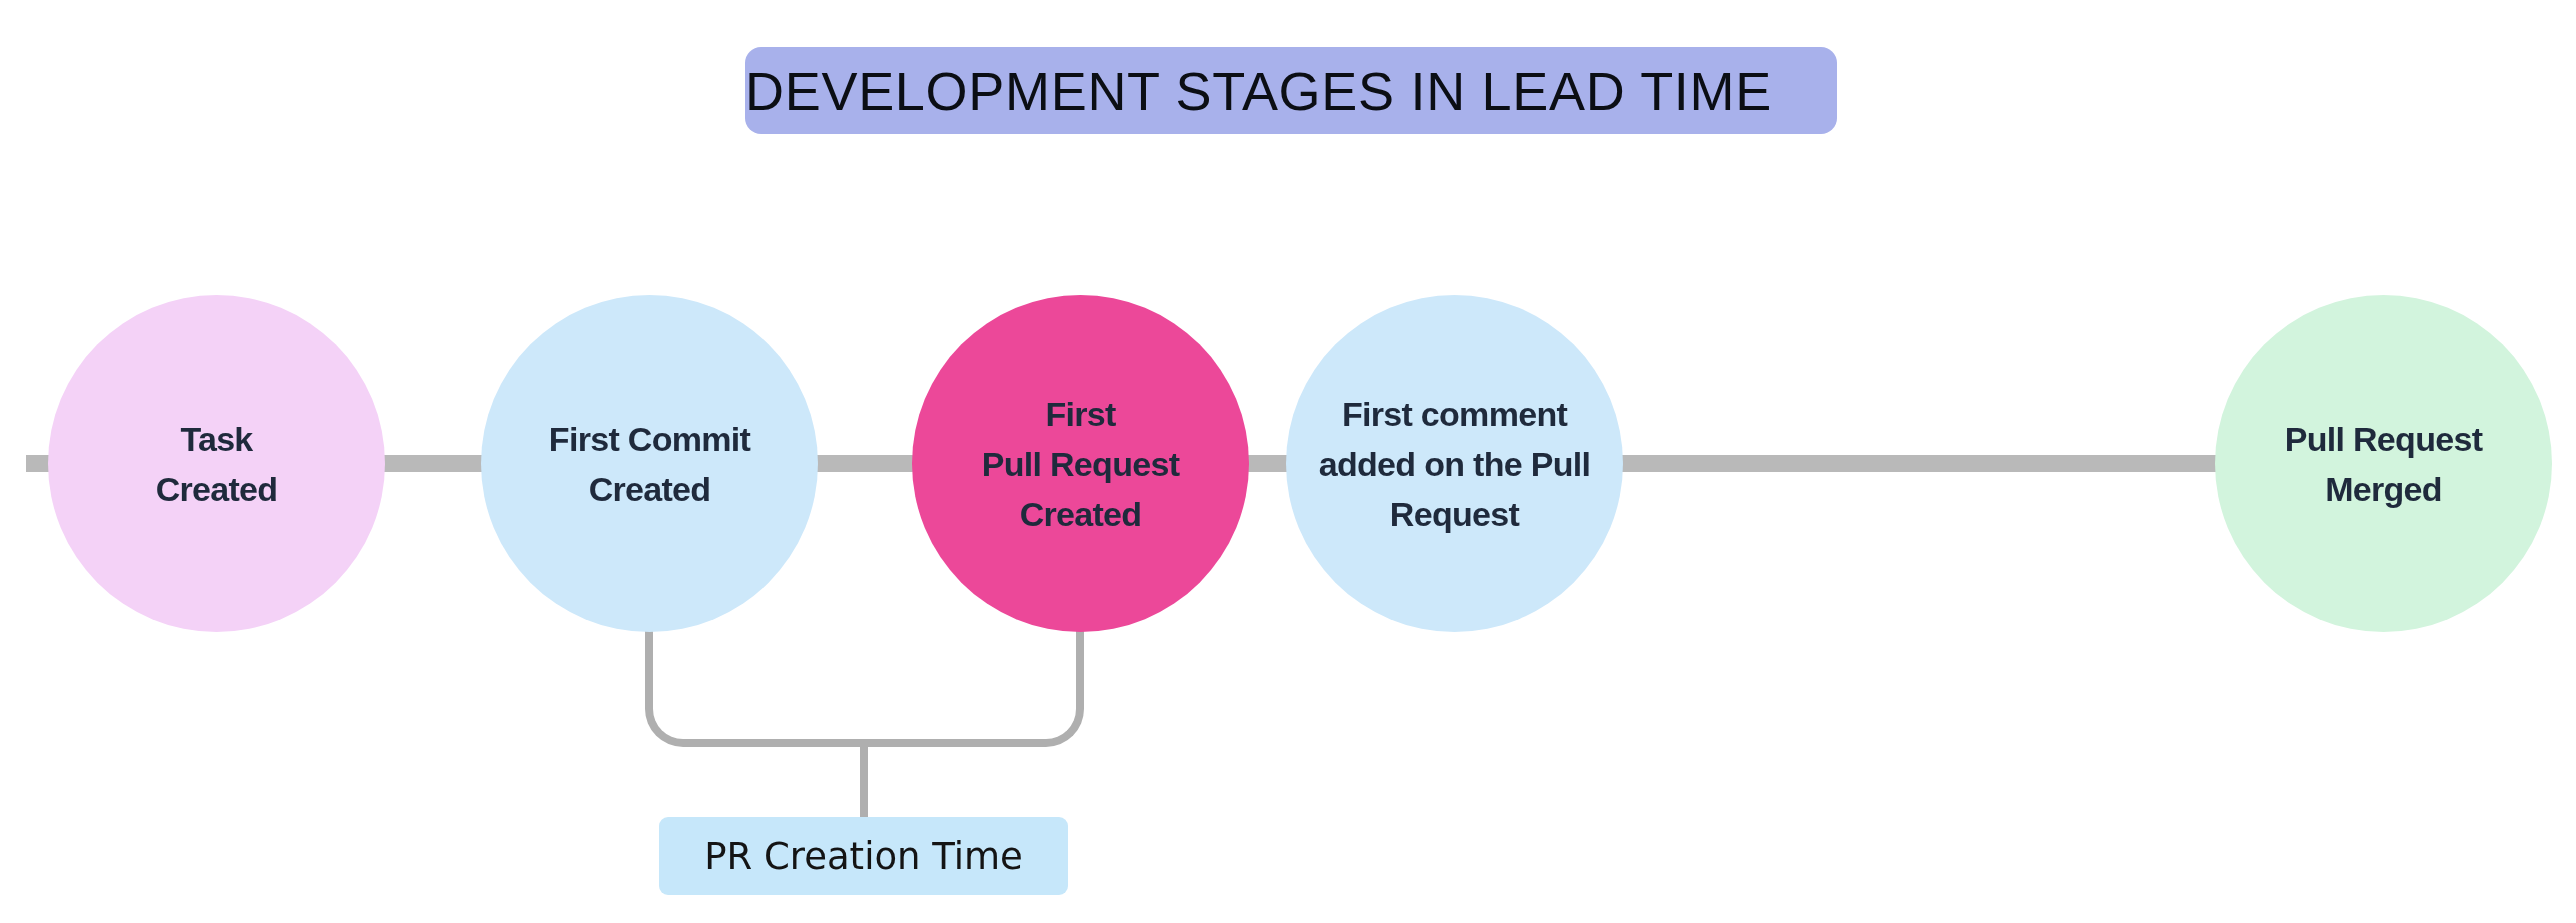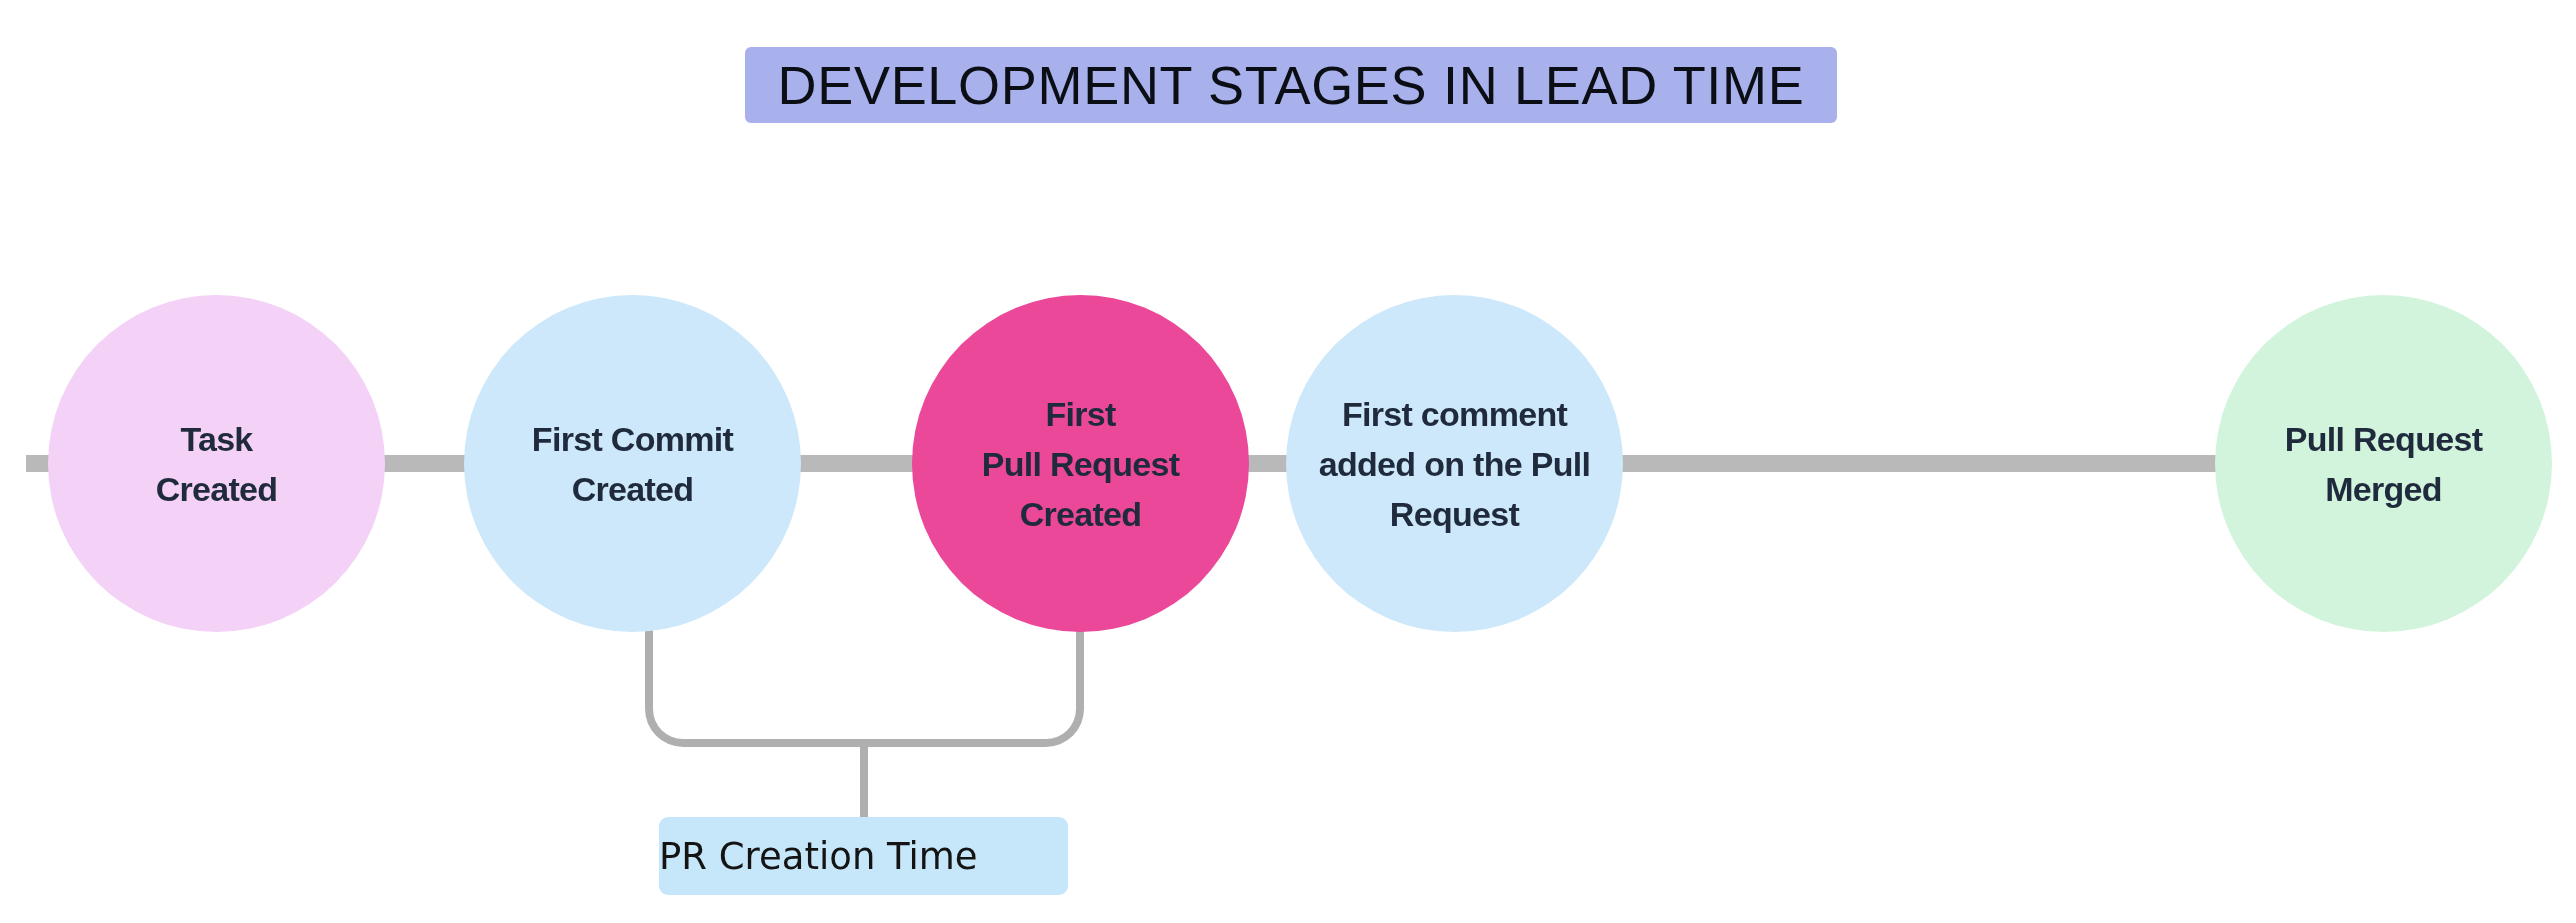--- a/index.html
+++ b/index.html
@@ -15,25 +15,24 @@
     background: #ffffff;
     overflow: hidden;
   }
 
   
   .title-box {
     position: absolute;
     left: 745px;
     top: 47px;
     width: 1092px;
-    height: 76px;
-    border-radius: 6px;
+    height: 87px;
+    border-radius: 16px;
     display: flex;
     align-items: center;
-    justify-content: center;
   }
   .title-text {
     font-size: 54px;
     letter-spacing: 0.7px;
     color: #0b0e14;
     white-space: nowrap;
   }
 
   
   .connector-bar {
@@ -61,21 +60,21 @@
   }
   .stage-label {
     font-size: 34px;
     font-weight: 700;
     letter-spacing: -0.7px;
     line-height: 50px;
     color: #1f2a3c;
     white-space: pre-line;
   }
   .stage-1 { left: 48px; }
-  .stage-2 { left: 464px; }
+  .stage-2 { left: 481px; }
   .stage-3 { left: 912px; }
   .stage-4 { left: 1286px; }
   .stage-5 { left: 1784px; }
   .stage-6 { left: 2215px; }
 
   
   .bracket-u {
     position: absolute;
     left: 645px;
     top: 629px;
@@ -102,21 +101,21 @@
   
   .annotation-box {
     position: absolute;
     left: 659px;
     top: 817px;
     width: 409px;
     height: 78px;
     border-radius: 9px;
     display: flex;
     align-items: center;
-    justify-content: flex-start;
+    justify-content: center;
     z-index: 2;
   }
   .annotation-text {
     font-family: "DejaVu Sans", sans-serif;
     font-size: 37px;
     color: #141414;
     white-space: nowrap;
   }
 </style>
 </head>

